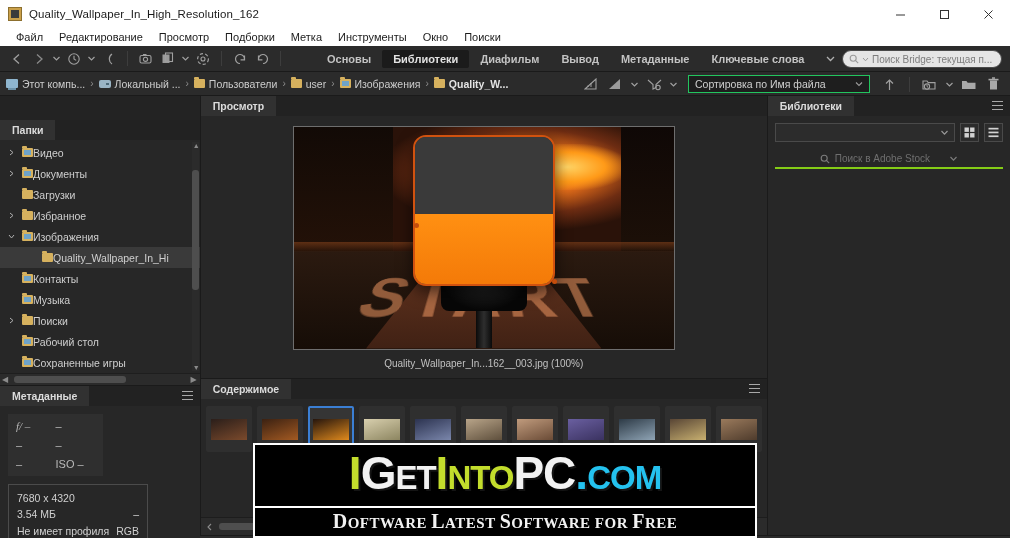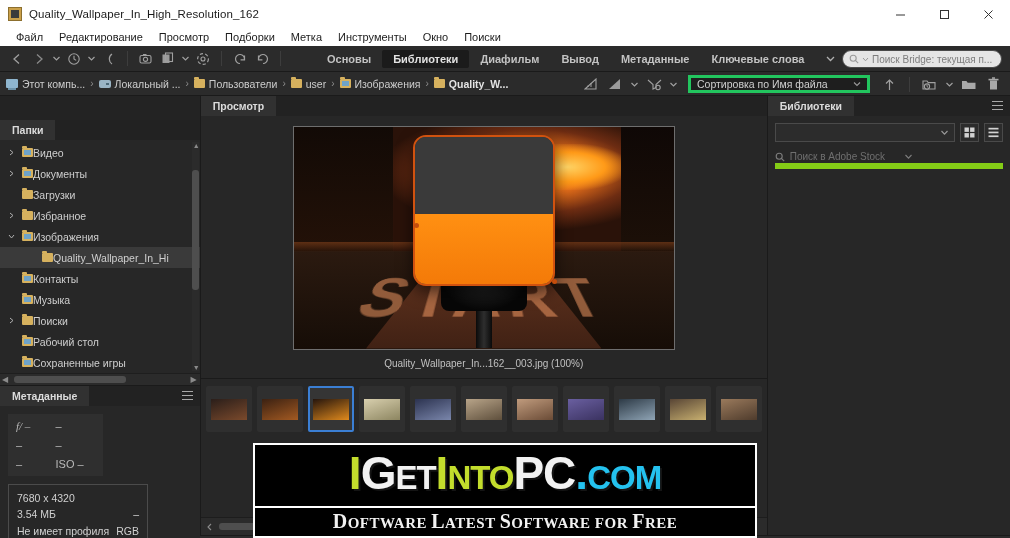--- a/index.html
+++ b/index.html
@@ -95,21 +95,21 @@
     width:12px; height:9px; background:#8fb6cf; border-radius:1px; flex:0 0 auto;
     position: relative;
   }
   .ico-pc::after{content:"";position:absolute;left:2px;bottom:-2px;width:8px;height:2px;background:#6d92a8;}
   .ico-drive {
     width:12px;height:8px;background:#9ab4c4;border-radius:2px;flex:0 0 auto;position:relative;
   }
   .ico-drive::after{content:"";position:absolute;right:2px;top:3px;width:3px;height:2px;background:#4c6876;}
   .path-right { position: absolute; right: 6px; top: 0; height: 24px; display: flex; align-items: center; gap: 2px; }
   .sort-select {
-    width: 182px; height: 18px; background: #1e1e1e; border: 3px solid #22c55e;
+    width: 182px; height: 18px; background: #1e1e1e; border: 1px solid #22c55e;
     display: flex; align-items: center; padding: 0 6px; font-size: 10.5px; color: #cfcfcf;
     justify-content: space-between; margin: 0 6px;
   }
 
   
   .main { display: flex; height: 439px; background: #232323; }
 
   
   .panel { background: #272727; display: flex; flex-direction: column; }
   .panel-tabs {
@@ -257,23 +257,23 @@
   .lib-row { display: flex; align-items: center; gap: 5px; }
   .lib-select {
     flex: 1; height: 19px; background: #2c2c2c; border: 1px solid #4a4a4a;
     display: flex; align-items: center; justify-content: flex-end; padding: 0 5px; color: #9a9a9a;
   }
   .lib-toggle {
     width: 19px; height: 19px; background: #2c2c2c; border: 1px solid #4a4a4a;
     display: flex; align-items: center; justify-content: center;
   }
   .lib-search {
-    margin-top: 8px; height: 19px; border-bottom: 6px solid #84cc16;
+    margin-top: 8px; height: 19px; border-bottom: 2px solid #84cc16;
     display: flex; align-items: center; gap: 19px; color: #6f6f6f; font-size: 10px;
-    justify-content: flex-start;
+    justify-content: center;
   }
 
   
   .statusbar {
     height: 22px; background: #2b2b2b; border-top: 1px solid #1a1a1a;
     display: flex; align-items: center; justify-content: flex-end; padding: 0 8px; gap: 6px;
   }
 
   
   .watermark {
@@ -691,20 +691,28 @@
               <div class="bot"></div>
             </div>
             <div class="ph-peg" style="left:120px;top:96px;"></div>
             <div class="ph-peg" style="left:258px;top:152px;"></div>
           </div>
           <div class="preview-cap">Quality_Wallpaper_In...162__003.jpg (100%)</div>
         </div>
       </div>
 
       <div class="panel content-panel">
+        <div class="panel-tabs">
+          <div class="panel-tab">Содержимое</div>
+          <div class="panel-menu">
+              <i></i>
+              <i></i>
+              <i></i>
+            </div>
+        </div>
         <div class="content-body">
           <div class="thumb-row" id="thumbs">
               <div class="thumb-cell">
                 <div class="thumb-img" style="background: linear-gradient(160deg, rgb(42, 30, 26), rgb(123, 74, 44));"></div>
               </div>
               <div class="thumb-cell">
                 <div class="thumb-img" style="background: linear-gradient(160deg, rgb(59, 33, 18), rgb(163, 90, 34));"></div>
               </div>
               <div class="thumb-cell sel">
                 <div class="thumb-img" style="background: linear-gradient(160deg, rgb(37, 21, 13), rgb(224, 138, 29));"></div>

